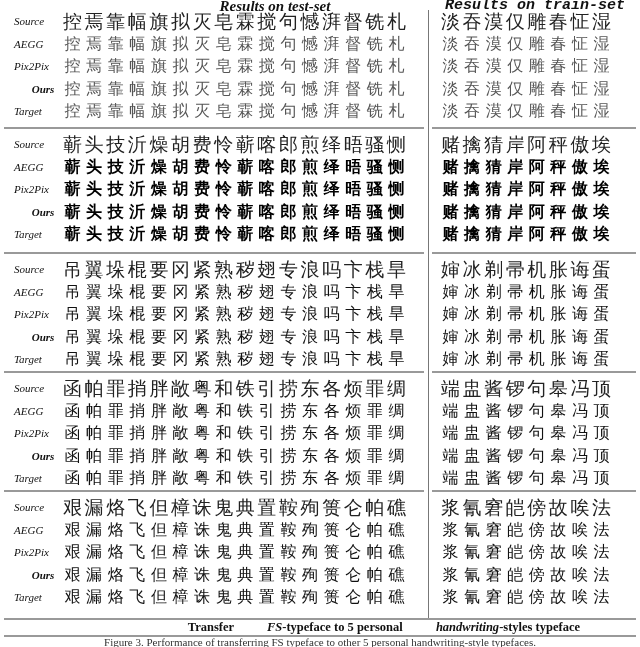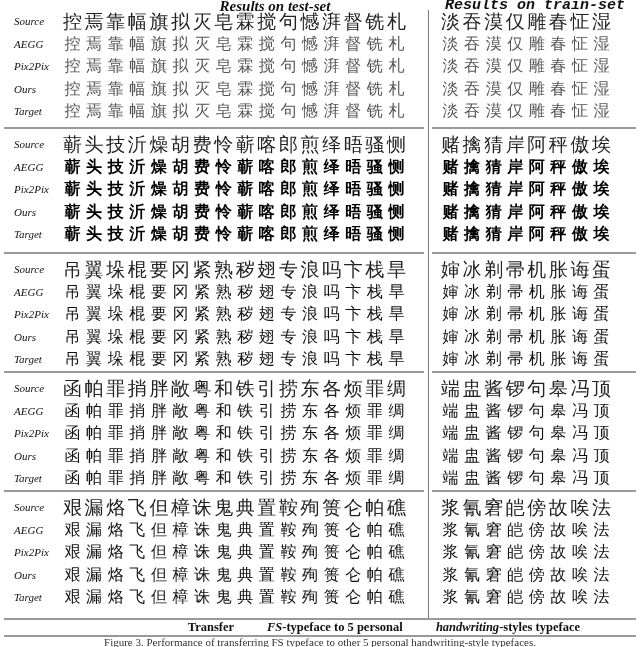--- a/index.html
+++ b/index.html
@@ -4,21 +4,21 @@
 <style>
   html, body { margin:0; padding:0; background:#ffffff; }
   body { width:640px; height:647px; position:relative; overflow:hidden;
          font-family:"Liberation Serif", serif; color:#111; }
   .hdr { position:absolute; top:0; height:12px; font-size:15px; font-weight:bold; font-style:italic;
          line-height:12px; text-align:center; }
   .vline { position:absolute; left:428px; top:10px; width:1px; height:610px; background:#777; }
   .hline { position:absolute; left:4px; height:2px; background:#999; }
   .row { position:absolute; left:0; height:22px; width:640px; }
   .label { position:absolute; left:2px; width:58px; font-size:11px; font-style:italic; line-height:22px;margin-left:12px; }
-  .label.bold { font-weight:normal; }
+  .label.bold { font-weight:bold;text-align:center; }
   .glyphs { position:absolute; left:62px; width:345px; display:flex; justify-content:space-between;
             font-family:"DejaVu Sans", sans-serif; line-height:22px; }
   .glyphs.train { left:440px; width:172px; }
   .g { display:inline-block; width:21px; text-align:center; }
   .src { font-size:19px; font-weight:normal; color:#222; }
   .gen { font-size:16px; }
   .light { color:#555; }
   .heavy { color:#000; font-weight:bold; }
   .caption-bar { position:absolute; left:0; top:620px; width:640px; height:33px; font-size:12.5px;
                  font-weight:bold; text-align:right; line-height:15px; }

